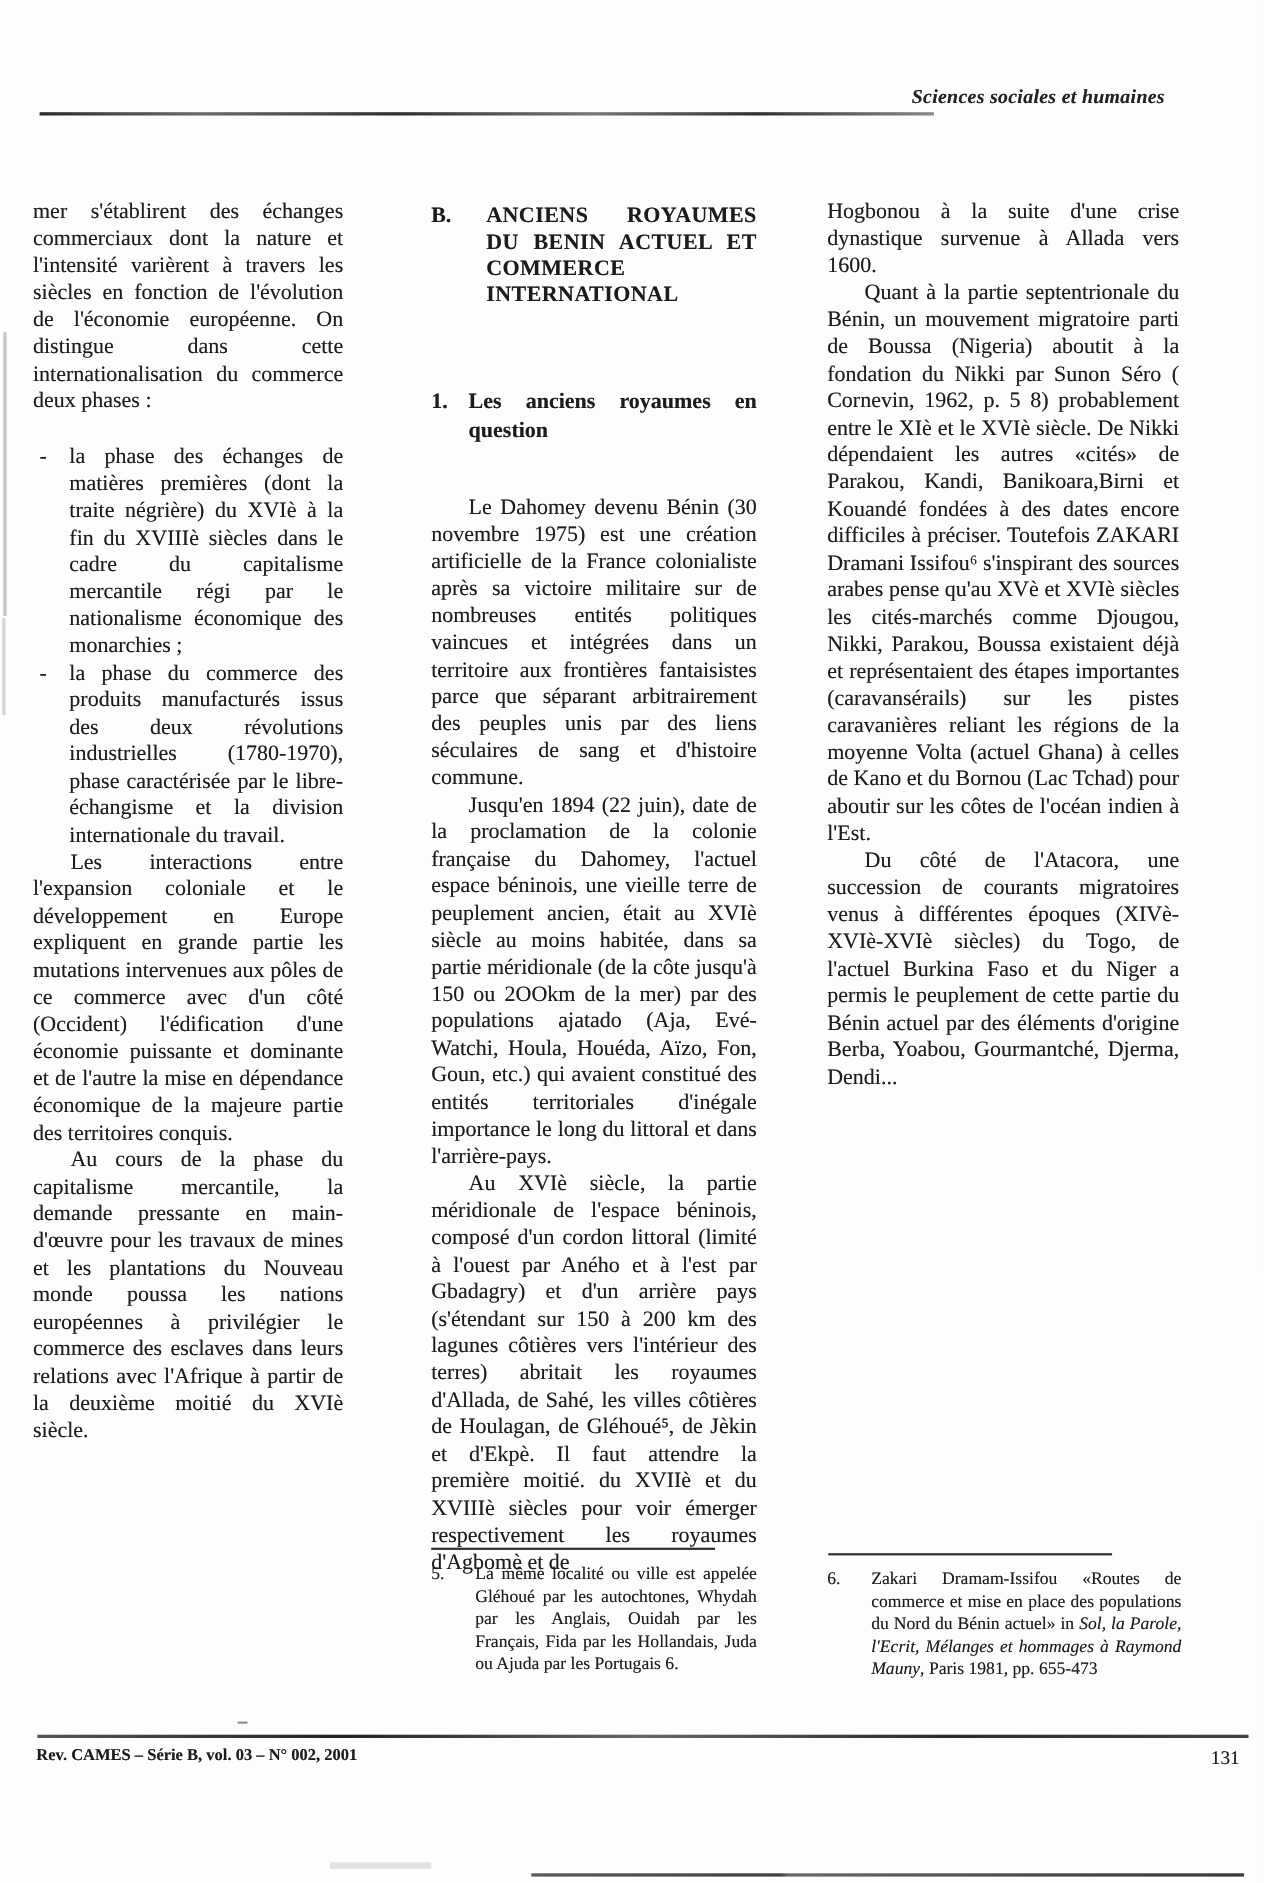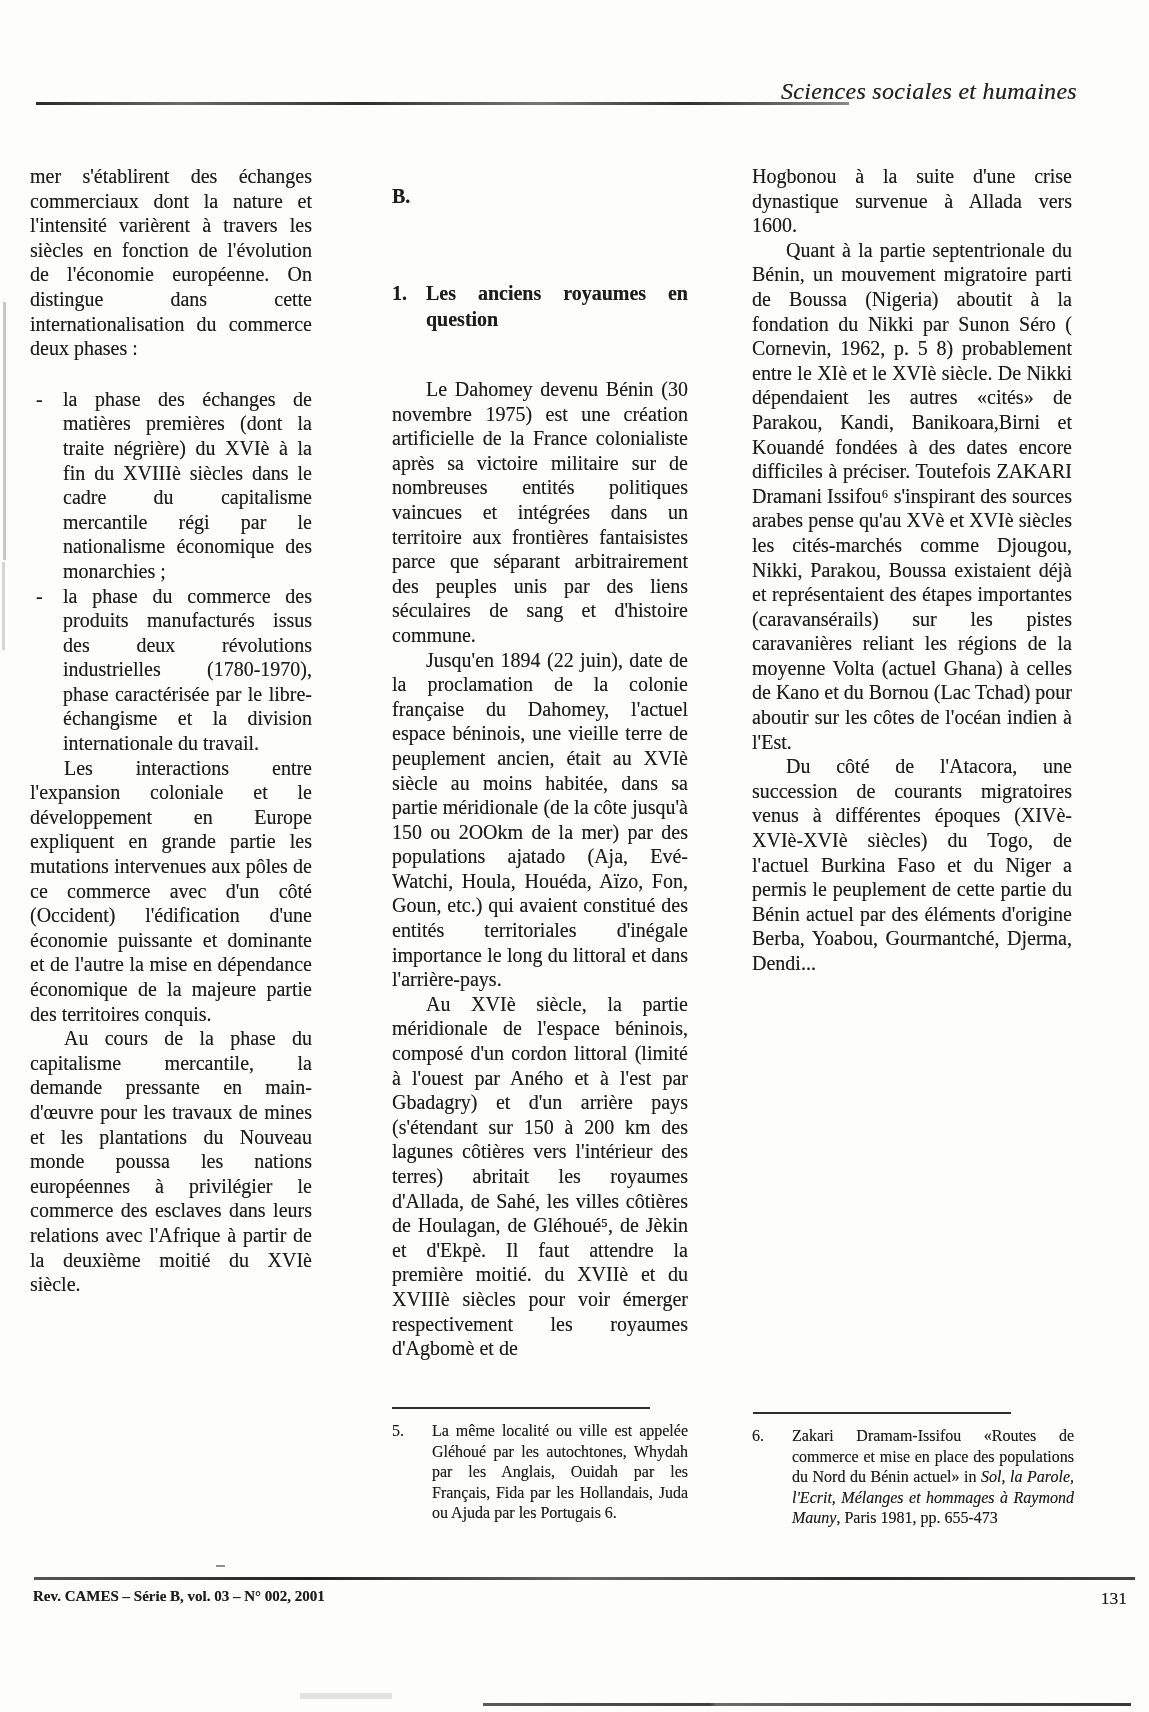--- a/index.html
+++ b/index.html
@@ -8,29 +8,29 @@
     width:1149px;height:1712px;
     background:#fdfdfc;
     font-family:"Liberation Serif","DejaVu Serif",serif;
     color:#1c1c1c;
     overflow:hidden;
     text-shadow:0 0 0.5px rgba(40,40,40,.55);
   }
   
   .runhead-rule{position:absolute;left:36px;top:102px;width:813px;height:3px;
     background:linear-gradient(90deg,#2b2b2b 0%,#6a6a6a 18%,#2f2f2f 40%,#777 62%,#303030 80%,#8a8a8a 100%);}
-  .runhead{position:absolute;top:78px;right:72px;font-style:italic;font-size:24px;letter-spacing:.3px;color:#222;}
+  .runhead{position:absolute;top:78px;right:90px;font-style:italic;font-size:18px;letter-spacing:.3px;color:#222;font-weight:bold;}
   
   .col{position:absolute;top:164px;font-size:20px;line-height:24.6px;text-align:justify;}
   .col1{left:30px;width:282px;}
   .col2{left:392px;width:296px;}
   .col3{left:752px;width:320px;}
   .col p{margin:0;}
   p.ind{text-indent:34px;}
-  p.noind{text-indent:0;}
+  p.noind{text-indent:0;margin-top:16px;}
   
   .li{display:flex;margin:0;}
   .li .dash{width:33px;flex:0 0 33px;padding-left:6px;box-sizing:border-box;}
   .li p{flex:1;text-align:justify;}
   .list-gap{margin-top:26px;}
   .after-list{margin-top:30px;}
   
   .headB{display:flex;font-weight:bold;margin:20px 0 72px 0;line-height:24px;}
   .headB .lbl{width:50px;flex:0 0 50px;}
   .headB .txt{flex:1;text-align:justify;letter-spacing:.4px;word-spacing:2px;}
@@ -84,20 +84,21 @@
       <span class="dash">-</span>
       <p>la phase du commerce des produits manufacturés issus des deux révolutions industrielles (1780-1970), phase caractérisée par le libre- échangisme et la division internationale du travail.</p>
     </div>
     <p class="ind after-list">Les interactions entre l'expansion coloniale et le développement en Europe expliquent en grande partie les mutations intervenues aux pôles de ce commerce avec d'un côté (Occident) l'édification d'une économie puissante et dominante et de l'autre la mise en dépendance économique de la majeure partie des territoires conquis.</p>
     <p class="ind">Au cours de la phase du capitalisme mercantile, la demande pressante en main-d'œuvre pour les travaux de mines et les plantations du Nouveau monde poussa les nations européennes à privilégier le commerce des esclaves dans leurs relations avec l'Afrique à partir de la deuxième moitié du XVIè siècle.</p>
   </div>
 
   <div class="col col2">
     <div class="headB">
       <span class="lbl">B.</span>
+      <span class="txt">ANCIENS ROYAUMES DU BENIN ACTUEL ET COMMERCE INTERNATIONAL</span>
     </div>
     <div class="head1">
       <span class="lbl">1.</span>
       <span class="txt">Les anciens royaumes en question</span>
     </div>
     <p class="ind">Le Dahomey devenu Bénin (30 novembre 1975) est une création artificielle de la France colonialiste après sa victoire militaire sur de nombreuses entités politiques vaincues et intégrées dans un territoire aux frontières fantaisistes parce que séparant arbitrairement des peuples unis par des liens séculaires de sang et d'histoire commune.</p>
     <p class="ind">Jusqu'en 1894 (22 juin), date de la proclamation de la colonie française du Dahomey, l'actuel espace béninois, une vieille terre de peuplement ancien, était au XVIè siècle au moins habitée, dans sa partie méridionale (de la côte jusqu'à 150 ou 2OOkm de la mer) par des populations ajatado (Aja, Evé-Watchi, Houla, Houéda, Aïzo, Fon, Goun, etc.) qui avaient constitué des entités territoriales d'inégale importance le long du littoral et dans l'arrière-pays.</p>
     <p class="ind">Au XVIè siècle, la partie méridionale de l'espace béninois, composé d'un cordon littoral (limité à l'ouest par Aného et à l'est par Gbadagry) et d'un arrière pays (s'étendant sur 150 à 200 km des lagunes côtières vers l'intérieur des terres) abritait les royaumes d'Allada, de Sahé, les villes côtières de Houlagan, de Gléhoué⁵, de Jèkin et d'Ekpè. Il faut attendre la première moitié. du XVIIè et du XVIIIè siècles pour voir émerger respectivement les royaumes d'Agbomè et de</p>
   </div>
 

